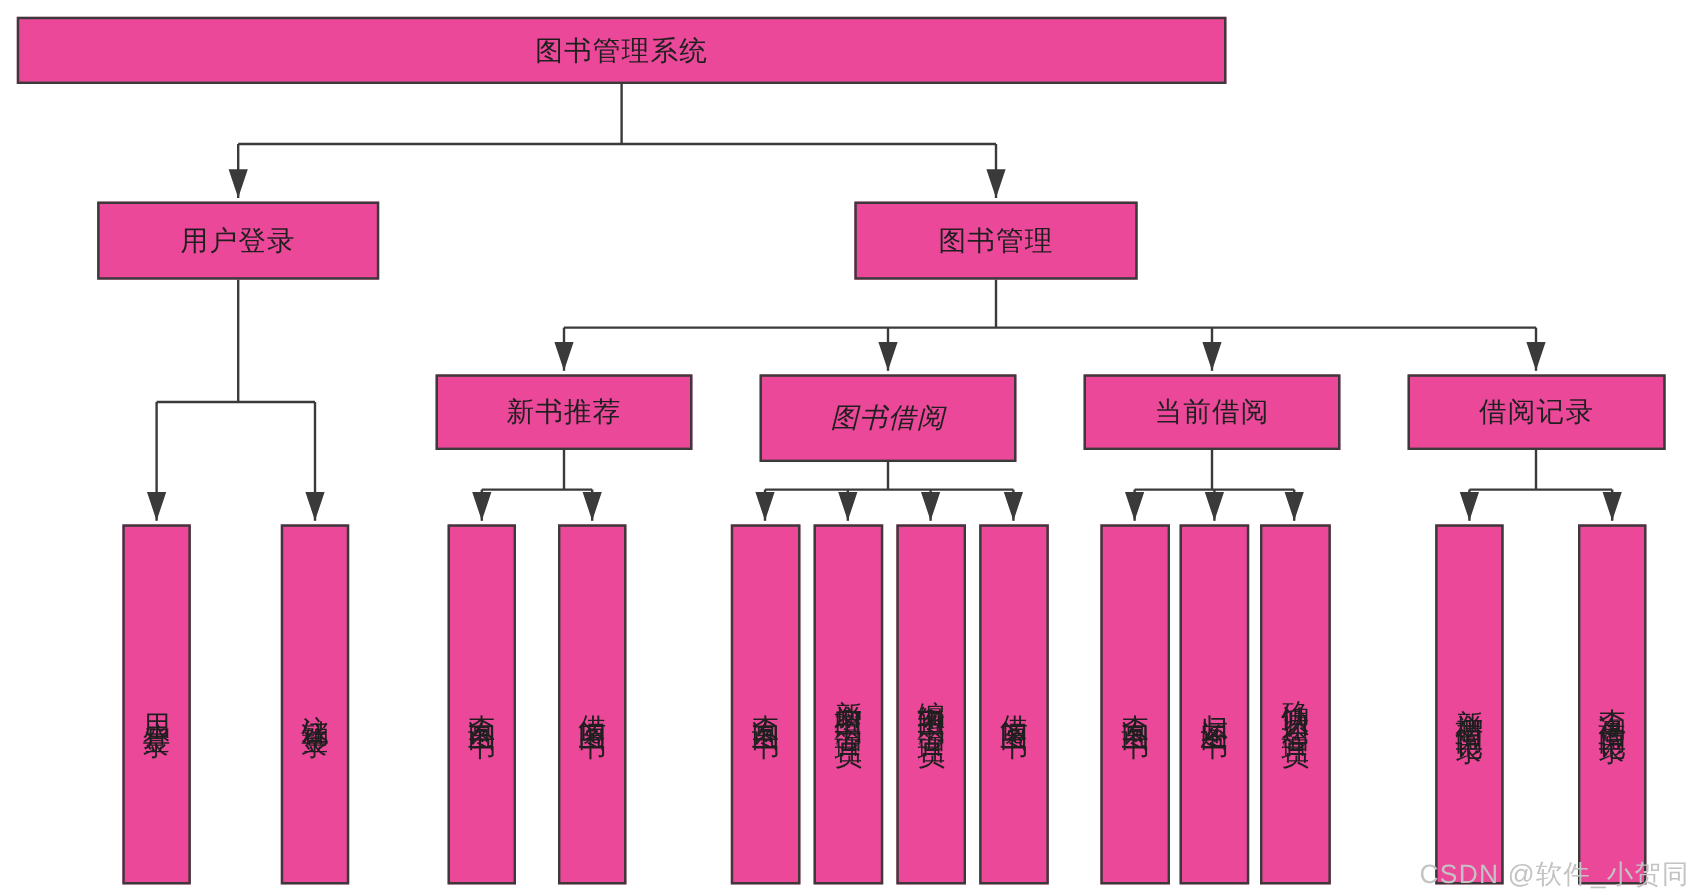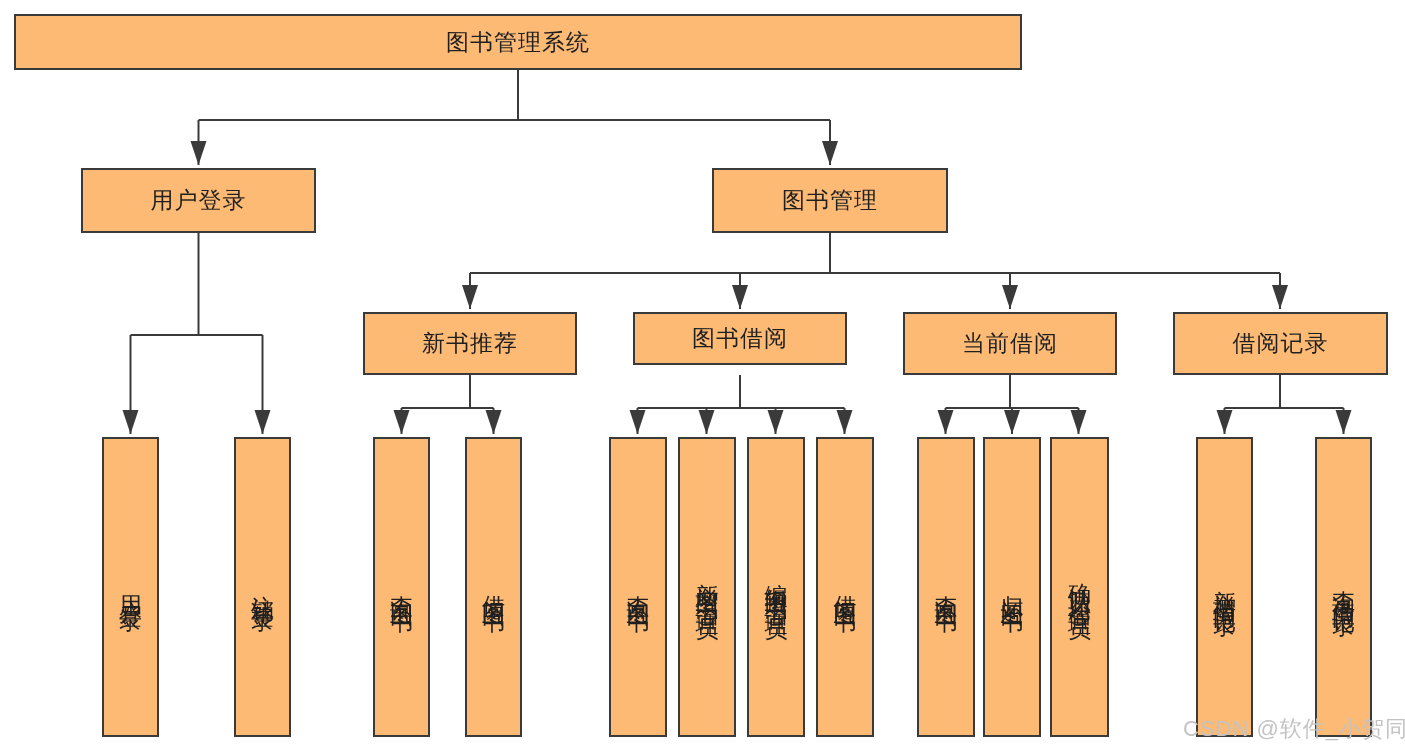--- a/index.html
+++ b/index.html
@@ -10,21 +10,21 @@
     font-family:"Liberation Sans", sans-serif;
     color:#1f1f1f;
     overflow:hidden;
   }
   svg.connectors {
     position:absolute; left:0; top:0; width:1405px; height:747px;
     z-index:1;
   }
   .box {
     position:absolute;
-    background:#fdba74;
+    background:#ec4899;
     border:2.5px solid #3a3a3a;
     box-sizing:border-box;
     display:flex; align-items:center; justify-content:center;
     z-index:2;
   }
   .box.h span {
     font-size:23px;
     letter-spacing:1px;
     white-space:nowrap;
   }
@@ -119,21 +119,21 @@
   <div class="box h" style="left:81px; top:168px; width:235px; height:65px;">
     <span>用户登录</span>
   </div>
   <div class="box h" style="left:363px; top:312px; width:214px; height:63px;">
     <span>新书推荐</span>
   </div>
 
   <div class="box h" style="left:712px; top:168px; width:236px; height:65px;">
     <span>图书管理</span>
   </div>
-  <div class="box h" style="left:633px; top:312px; width:214px; height:53px;">
+  <div class="box h" style="left:633px; top:312px; width:214px; height:73px;font-style:italic;">
     <span>图书借阅</span>
   </div>
   <div class="box h" style="left:1173px; top:312px; width:215px; height:63px;">
     <span>借阅记录</span>
   </div>
   <div class="box h" style="left:903px; top:312px; width:214px; height:63px;">
     <span>当前借阅</span>
   </div>
 
   <div class="box v" style="left:102px; top:437px; width:57px; height:300px;">

